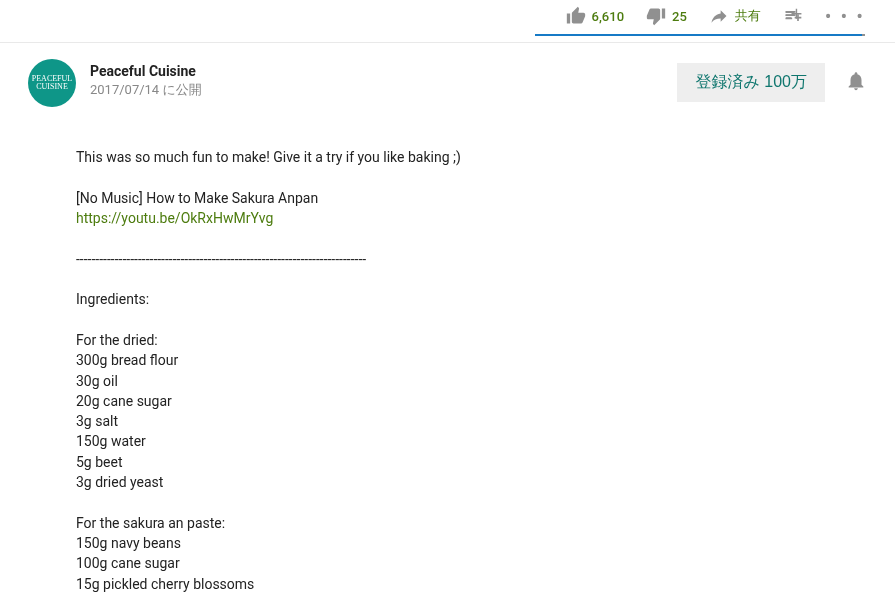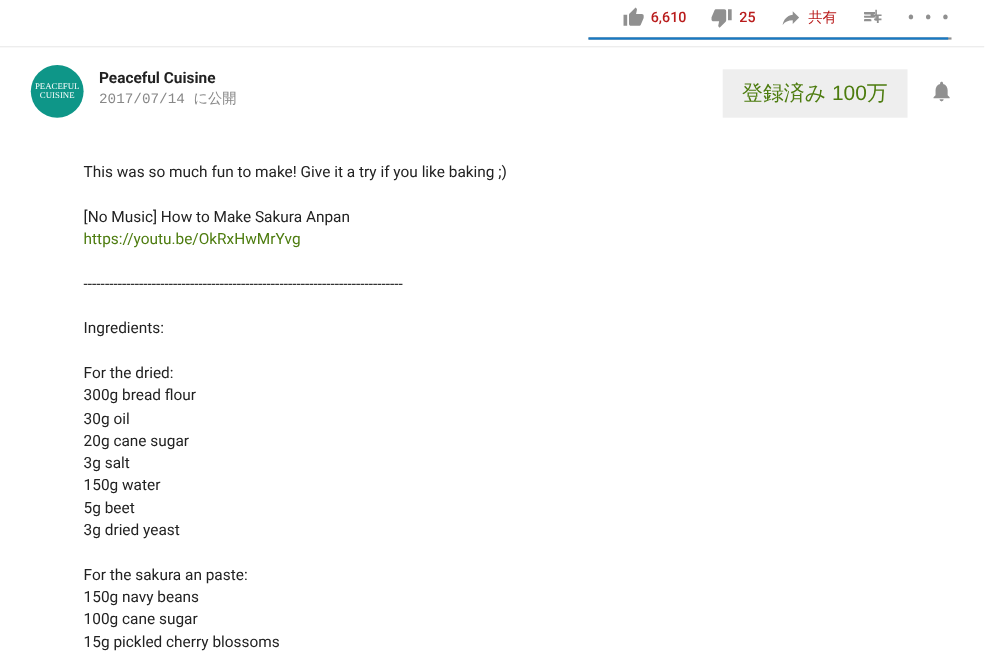--- a/index.html
+++ b/index.html
@@ -15,21 +15,21 @@
   .action-bar {
     display: flex;
     justify-content: flex-end;
     align-items: center;
     padding: 6px 30px 8px;
     color: #888;
   }
   .action-bar .spacer { flex: 1; }
   .action { display: flex; align-items: center; margin-left: 22px; cursor: pointer; }
   .action .ic { width: 20px; height: 20px; display: inline-flex; align-items: center; justify-content: center; }
-  .action .lbl { margin-left: 6px; font-size: 13px; font-weight: 500; color: #b91c1c; }
+  .action .lbl { margin-left: 6px; font-size: 13px; font-weight: 500; color: #4d7c0f; }
   .action svg { fill: #909090; }
   .dots { font-size: 20px; letter-spacing: 2px; color: #909090; margin-left: 22px; cursor: pointer; line-height: 1; }
   .sentiment {
     height: 2px;
     margin: 0 30px 0 535px;
     background: #909090;
     position: relative;
   }
   .sentiment .like-bar {
     position: absolute; left:0; top:0; height:2px; background:#167ac6;
@@ -45,26 +45,26 @@
     background: #0e9688;
     color: #fff;
     display: flex; align-items: center; justify-content: center;
     font-family: Georgia, 'Times New Roman', serif;
     font-size: 8px; text-align: center; line-height: 1.05;
     margin-right: 14px;
     flex-shrink: 0;
   }
   .channel-info { flex: 1; padding-top: 4px; }
   .channel-name { font-size: 14px; font-weight: 700; color: #222; }
-  .publish-date { font-size: 13px; color: #888; margin-top: 2px; font-family: Liberation Mono, monospace; }
+  .publish-date { font-size: 13px; color: #888; margin-top: 2px; }
   .right-actions { display: flex; align-items: center; padding-top: 4px; }
   .sub-btn {
     background: #eeeeee;
-    color: #4d7c0f;
-    font-size: 19px;
+    color: #0f766e;
+    font-size: 16px;
     padding: 9px 18px;
     border: none;
     white-space: nowrap;
     cursor: pointer;
   }
   .bell {
     margin-left: 20px;
     color: #909090;
     cursor: pointer;
   }

